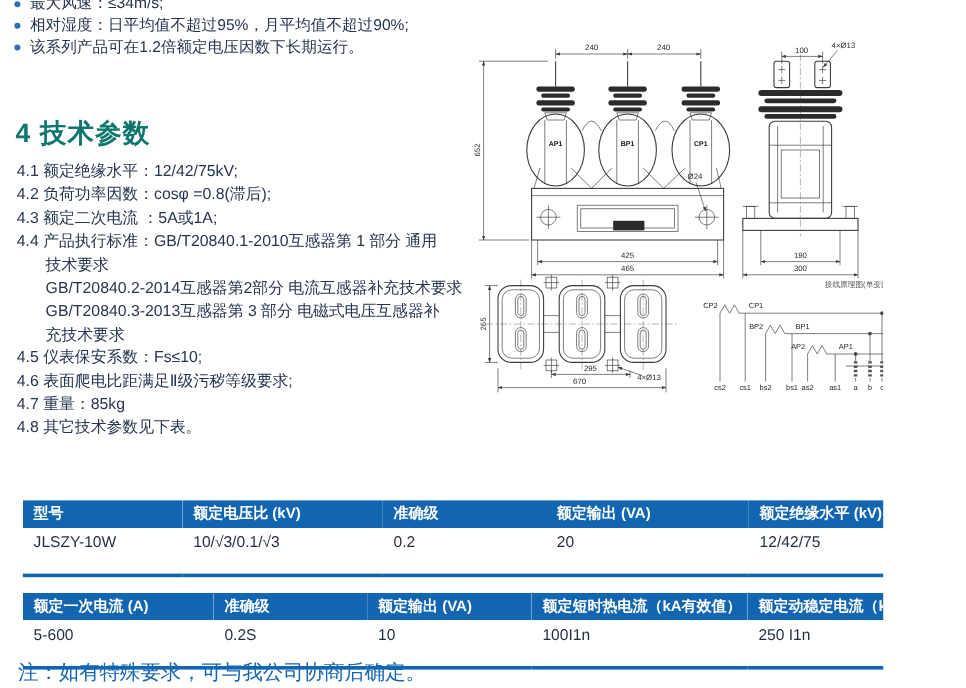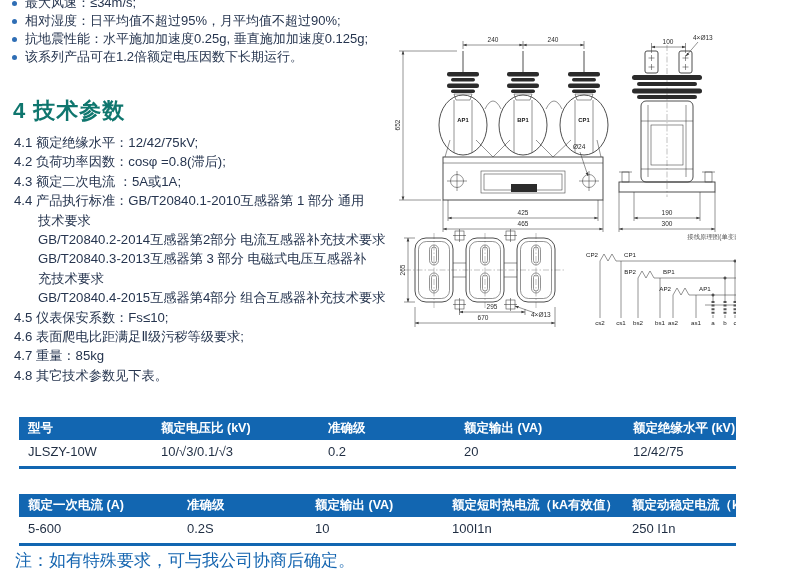--- a/index.html
+++ b/index.html
@@ -21,21 +21,21 @@
   .specs .ind{padding-left:24px;}
 
   .cap{position:absolute;left:19px;font-size:13px;color:#3b82f6;margin-top:32px;}
   #cap1{top:395px;} #cap2{top:476px;}
 
   table.spec{position:absolute;left:19px;width:771px;border-collapse:collapse;
              table-layout:fixed;border-bottom:3px solid #1266b1;}
   #t1{top:417px;} #t2{top:494px;}
   table.spec th{background:#1266b1;color:#fff;font-size:12.5px;font-weight:700;
                 text-align:left;height:23px;padding:0 2px 0 9px;white-space:nowrap;overflow:hidden;}
-  table.spec td{font-size:13px;color:#1f2d42;height:22px;padding:0 2px 4px 9px;
+  table.spec td{font-size:13px;color:#1f2d42;height:22px;padding:0 2px 16px 9px;
                 background:#fff;white-space:nowrap;overflow:hidden;}
 
   .note{position:absolute;left:15px;top:549px;font-size:17px;color:#1565b0;white-space:nowrap;}
 
   .edge-line{position:absolute;left:787px;top:3px;width:2px;height:36px;background:#cfcfcf;}
 
   .draw{position:absolute;left:395px;top:25px;}
   svg{font-family:inherit;}
   .ol{fill:none;stroke:#3b3b3b;stroke-width:0.9;}
   .thin{fill:none;stroke:#3b3b3b;stroke-width:0.55;}
@@ -56,40 +56,35 @@
     <div class="bullet-item">
       <span class="dot"></span>
       <span>最大风速：≤34m/s;</span>
     </div>
     <div class="bullet-item">
       <span class="dot"></span>
       <span>相对湿度：日平均值不超过95%，月平均值不超过90%;</span>
     </div>
     <div class="bullet-item">
       <span class="dot"></span>
-      <span>抗地震性能：水平施加加速度0.25g, 垂直施加加速度0.125g;</span>
-    </div>
-    <div class="bullet-item">
-      <span class="dot"></span>
       <span>该系列产品可在1.2倍额定电压因数下长期运行。</span>
     </div>
   </div>
 
   <div class="h1">4 技术参数</div>
 
   <div class="specs">
     <div class="ln">4.1 额定绝缘水平：12/42/75kV;</div>
     <div class="ln">4.2 负荷功率因数：cosφ =0.8(滞后);</div>
     <div class="ln">4.3 额定二次电流 ：5A或1A;</div>
     <div class="ln">4.4 产品执行标准：GB/T20840.1-2010互感器第 1 部分 通用</div>
     <div class="ln ind">技术要求</div>
     <div class="ln ind">GB/T20840.2-2014互感器第2部分 电流互感器补充技术要求</div>
     <div class="ln ind">GB/T20840.3-2013互感器第 3 部分 电磁式电压互感器补</div>
     <div class="ln ind">充技术要求</div>
-    <div class="ln ind">GB/T20840.4-2015互感器第4部分 组合互感器补充技术要求</div>
     <div class="ln">4.5 仪表保安系数：Fs≤10;</div>
     <div class="ln">4.6 表面爬电比距满足Ⅱ级污秽等级要求;</div>
     <div class="ln">4.7 重量：85kg</div>
     <div class="ln">4.8 其它技术参数见下表。</div>
   </div>
 
   <svg class="draw" width="410" height="315" viewBox="0 0 410 315">
     <defs>
       <marker id="ar" viewBox="0 0 8 8" refX="7.5" refY="4" markerWidth="7" markerHeight="7" orient="auto-start-reverse">
         <path d="M0,1.2 L8,4 L0,6.8 Z" fill="#3b3b3b"></path>

